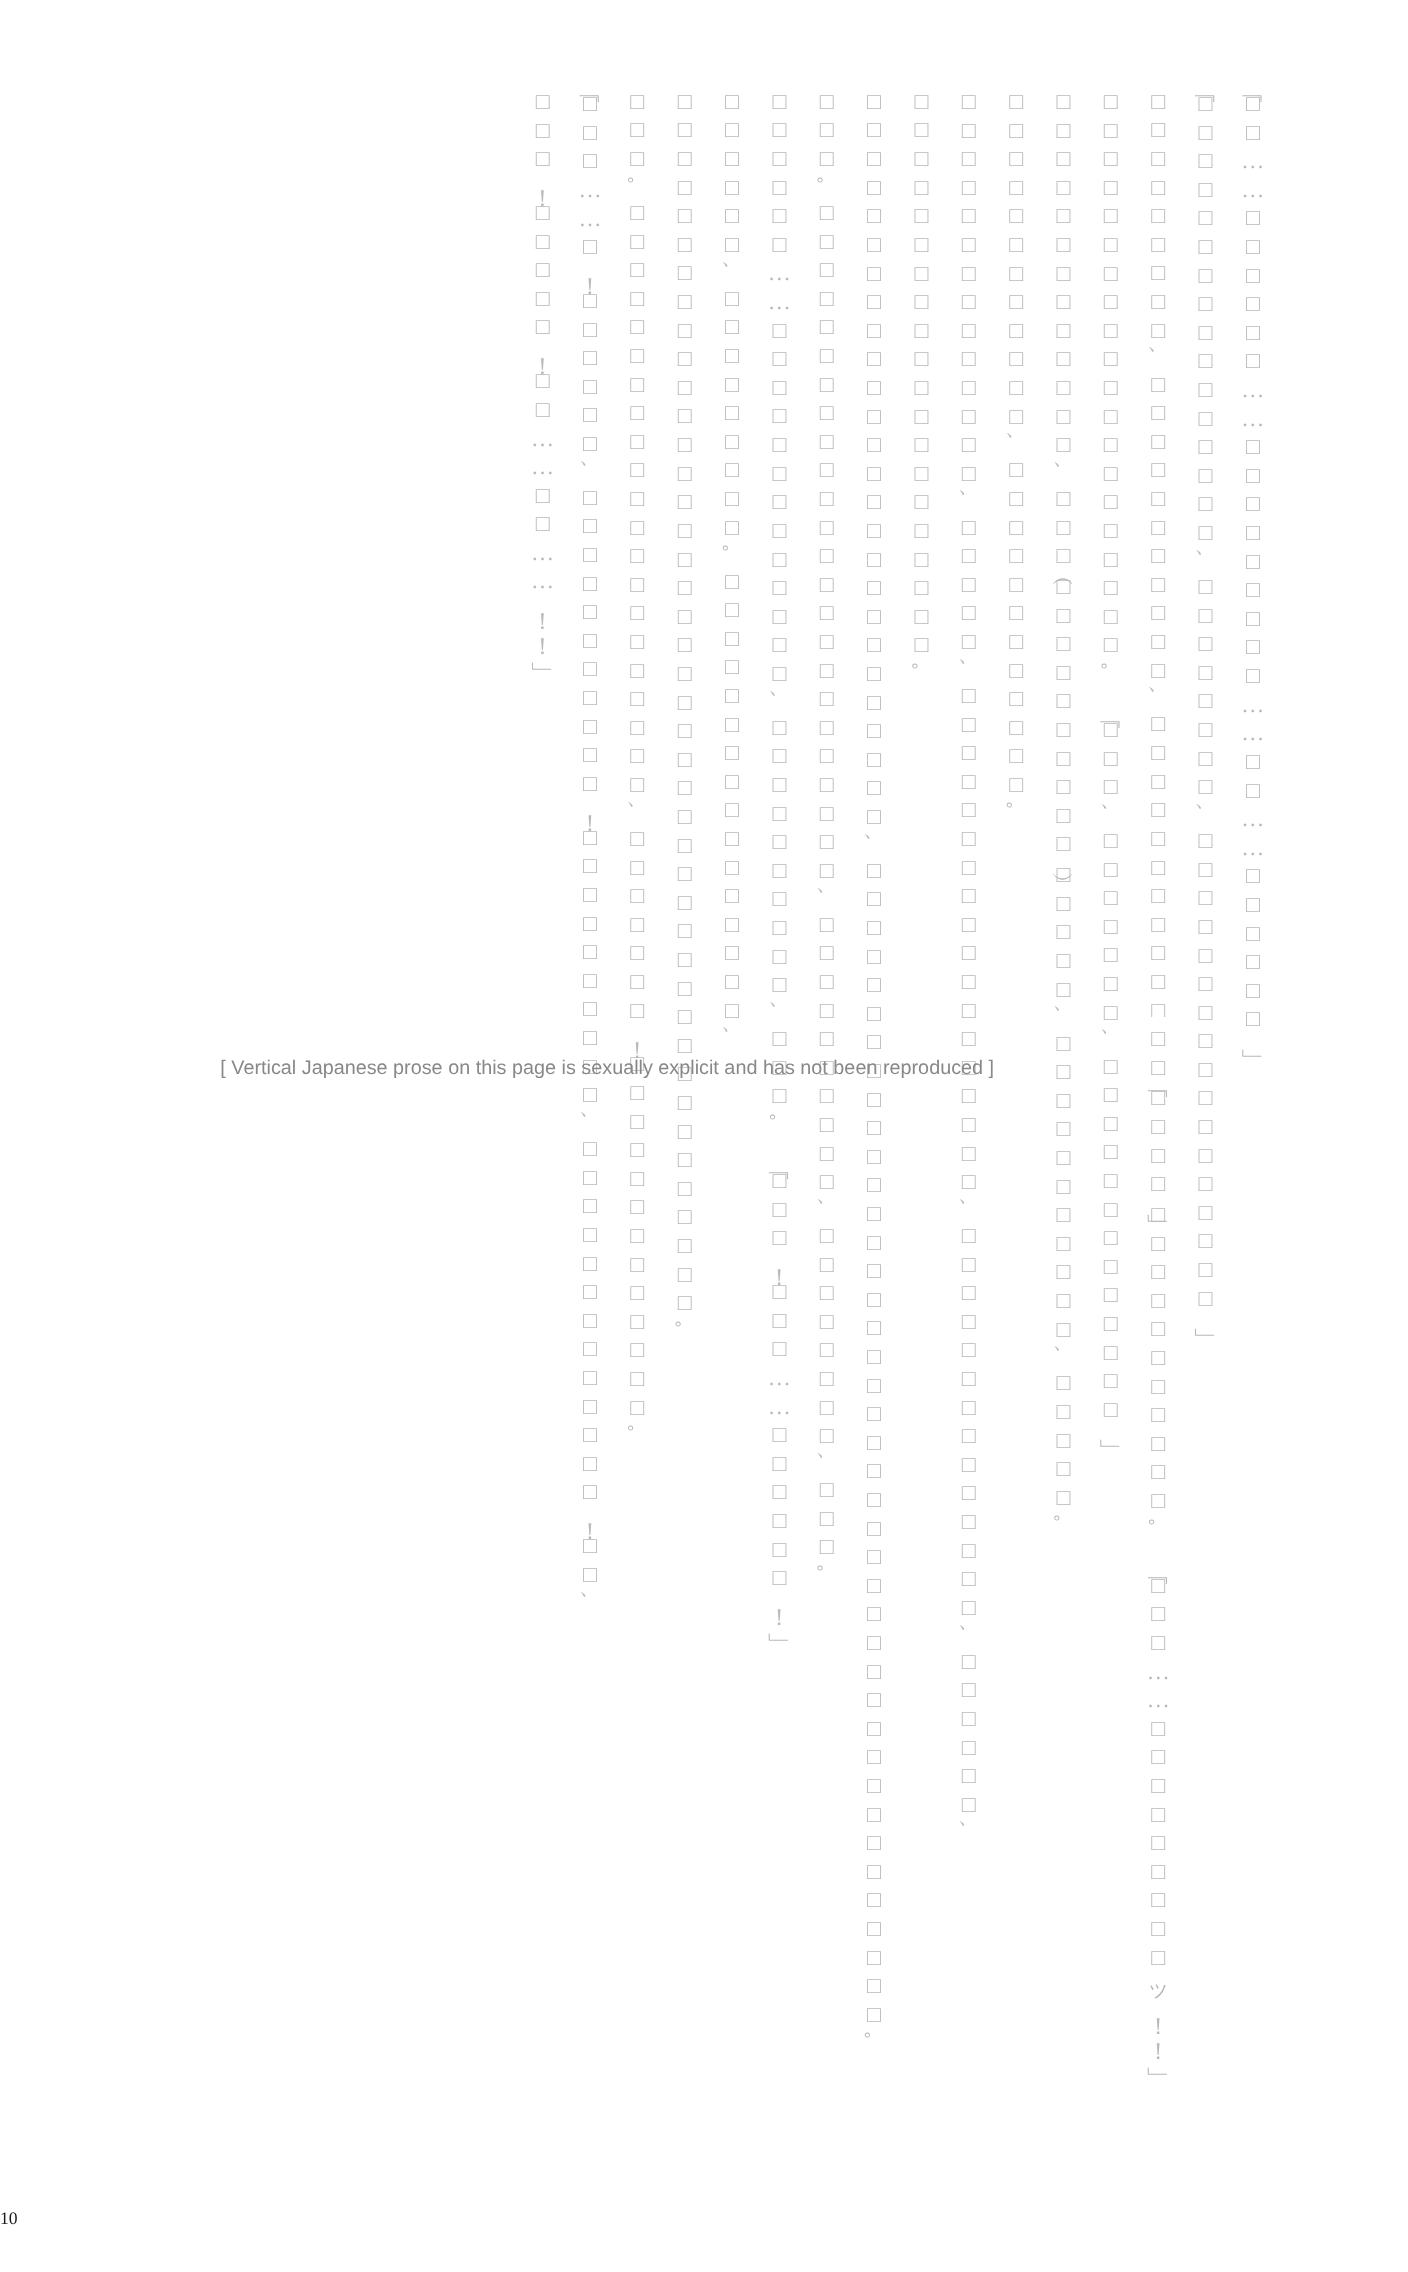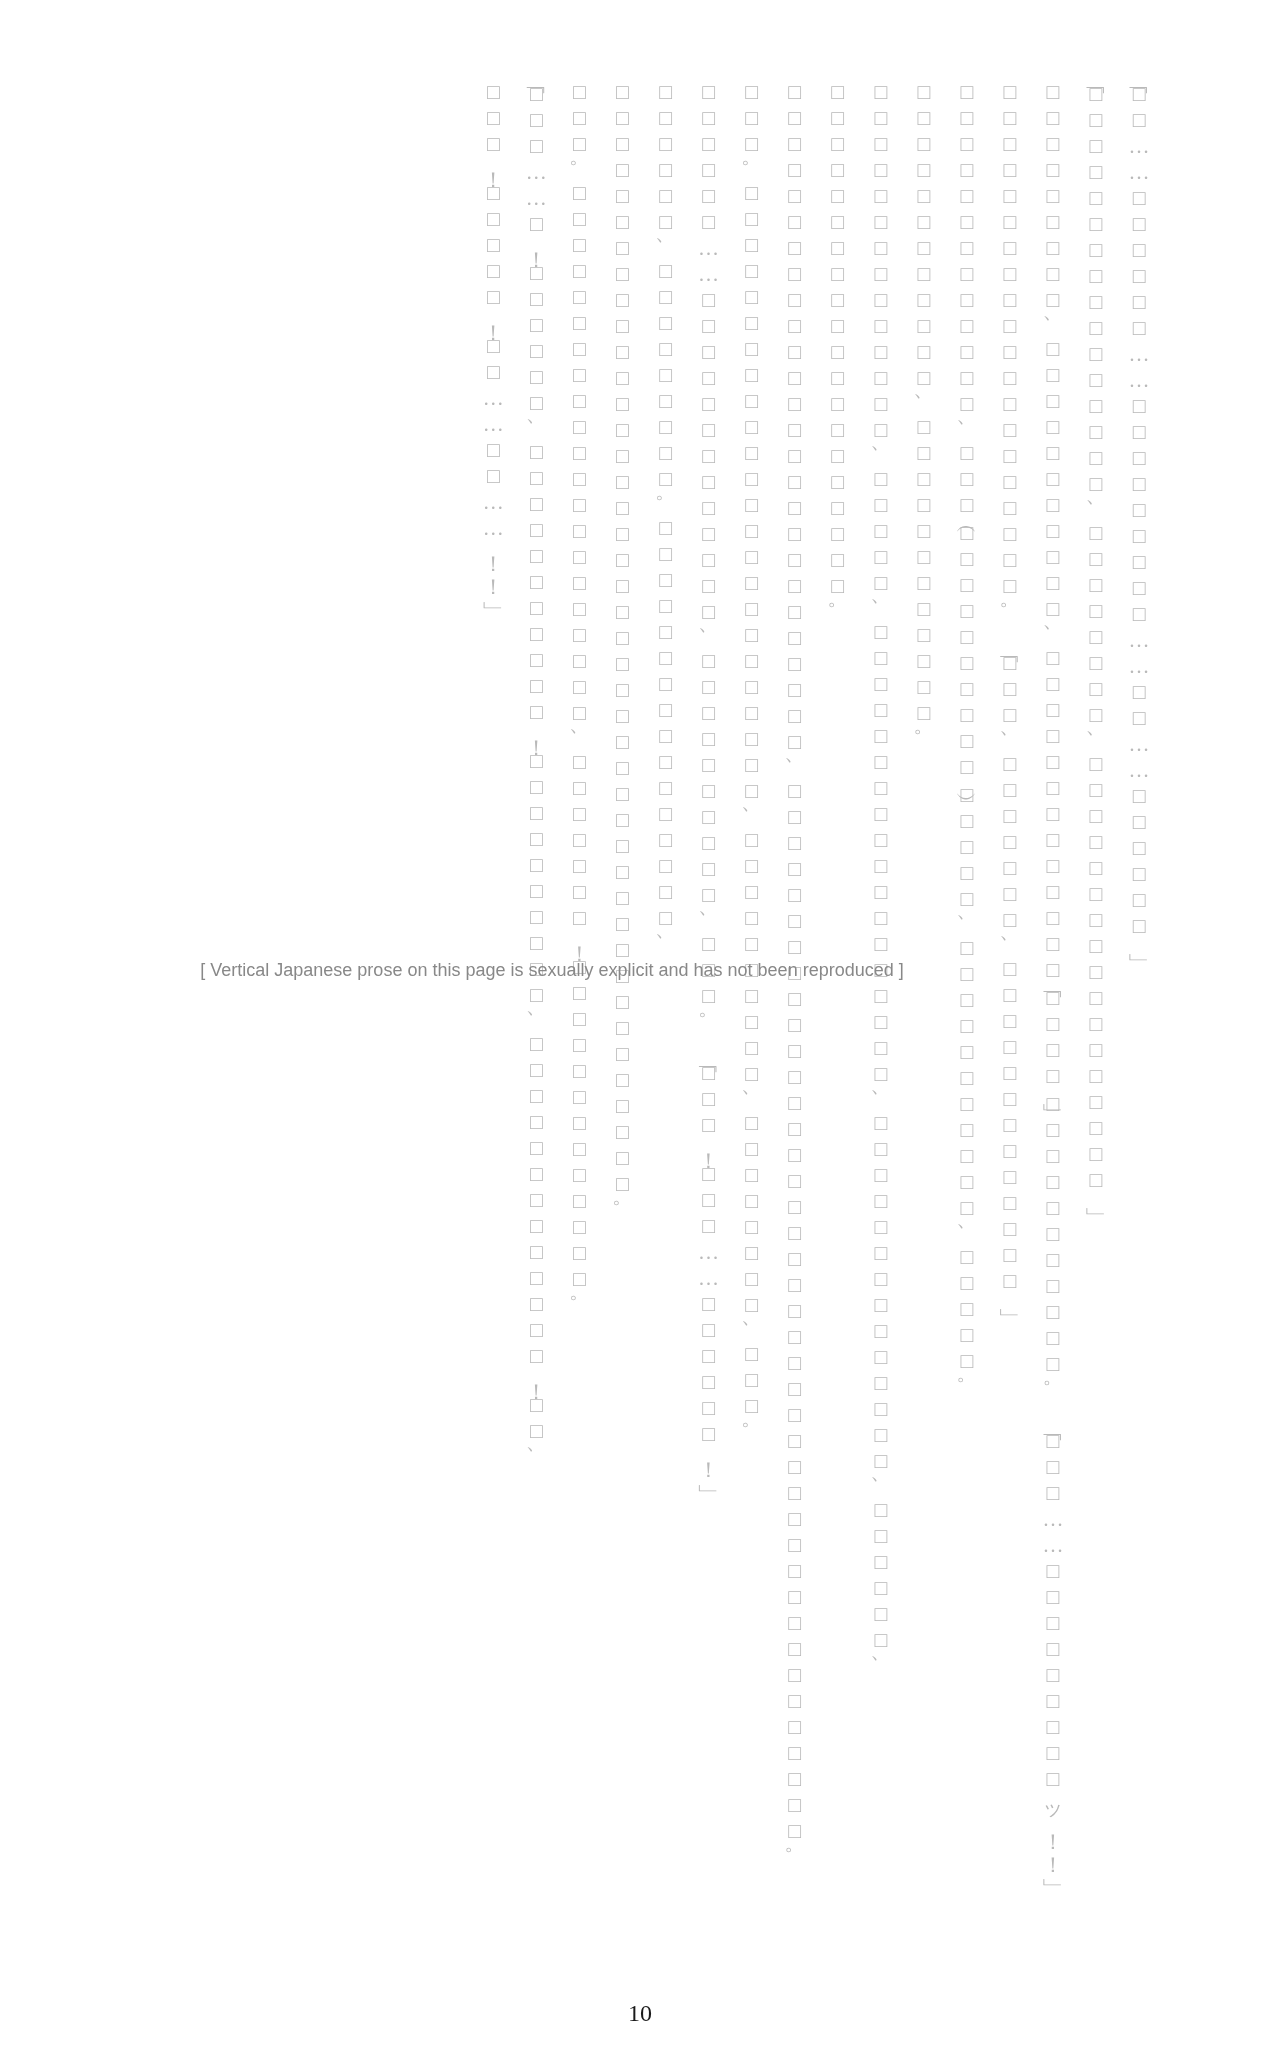--- a/index.html
+++ b/index.html
@@ -49,22 +49,22 @@
     writing-mode: horizontal-tb;
     font-size: 18px;
     color: #888888;
     font-family: "Liberation Sans", sans-serif;
   }
   .page-number {
     position: absolute;
     bottom: 38px;
     left: 0;
     width: 1280px;
-    text-align: center;
-    font-size: 24px;
+    text-align: left;
+    font-size: 16px;
     color: #1a1a1a;
     writing-mode: horizontal-tb;
   }
 </style>
 </head>
 <body>
 
 <div class="page">
 
   <div class="text-body">

